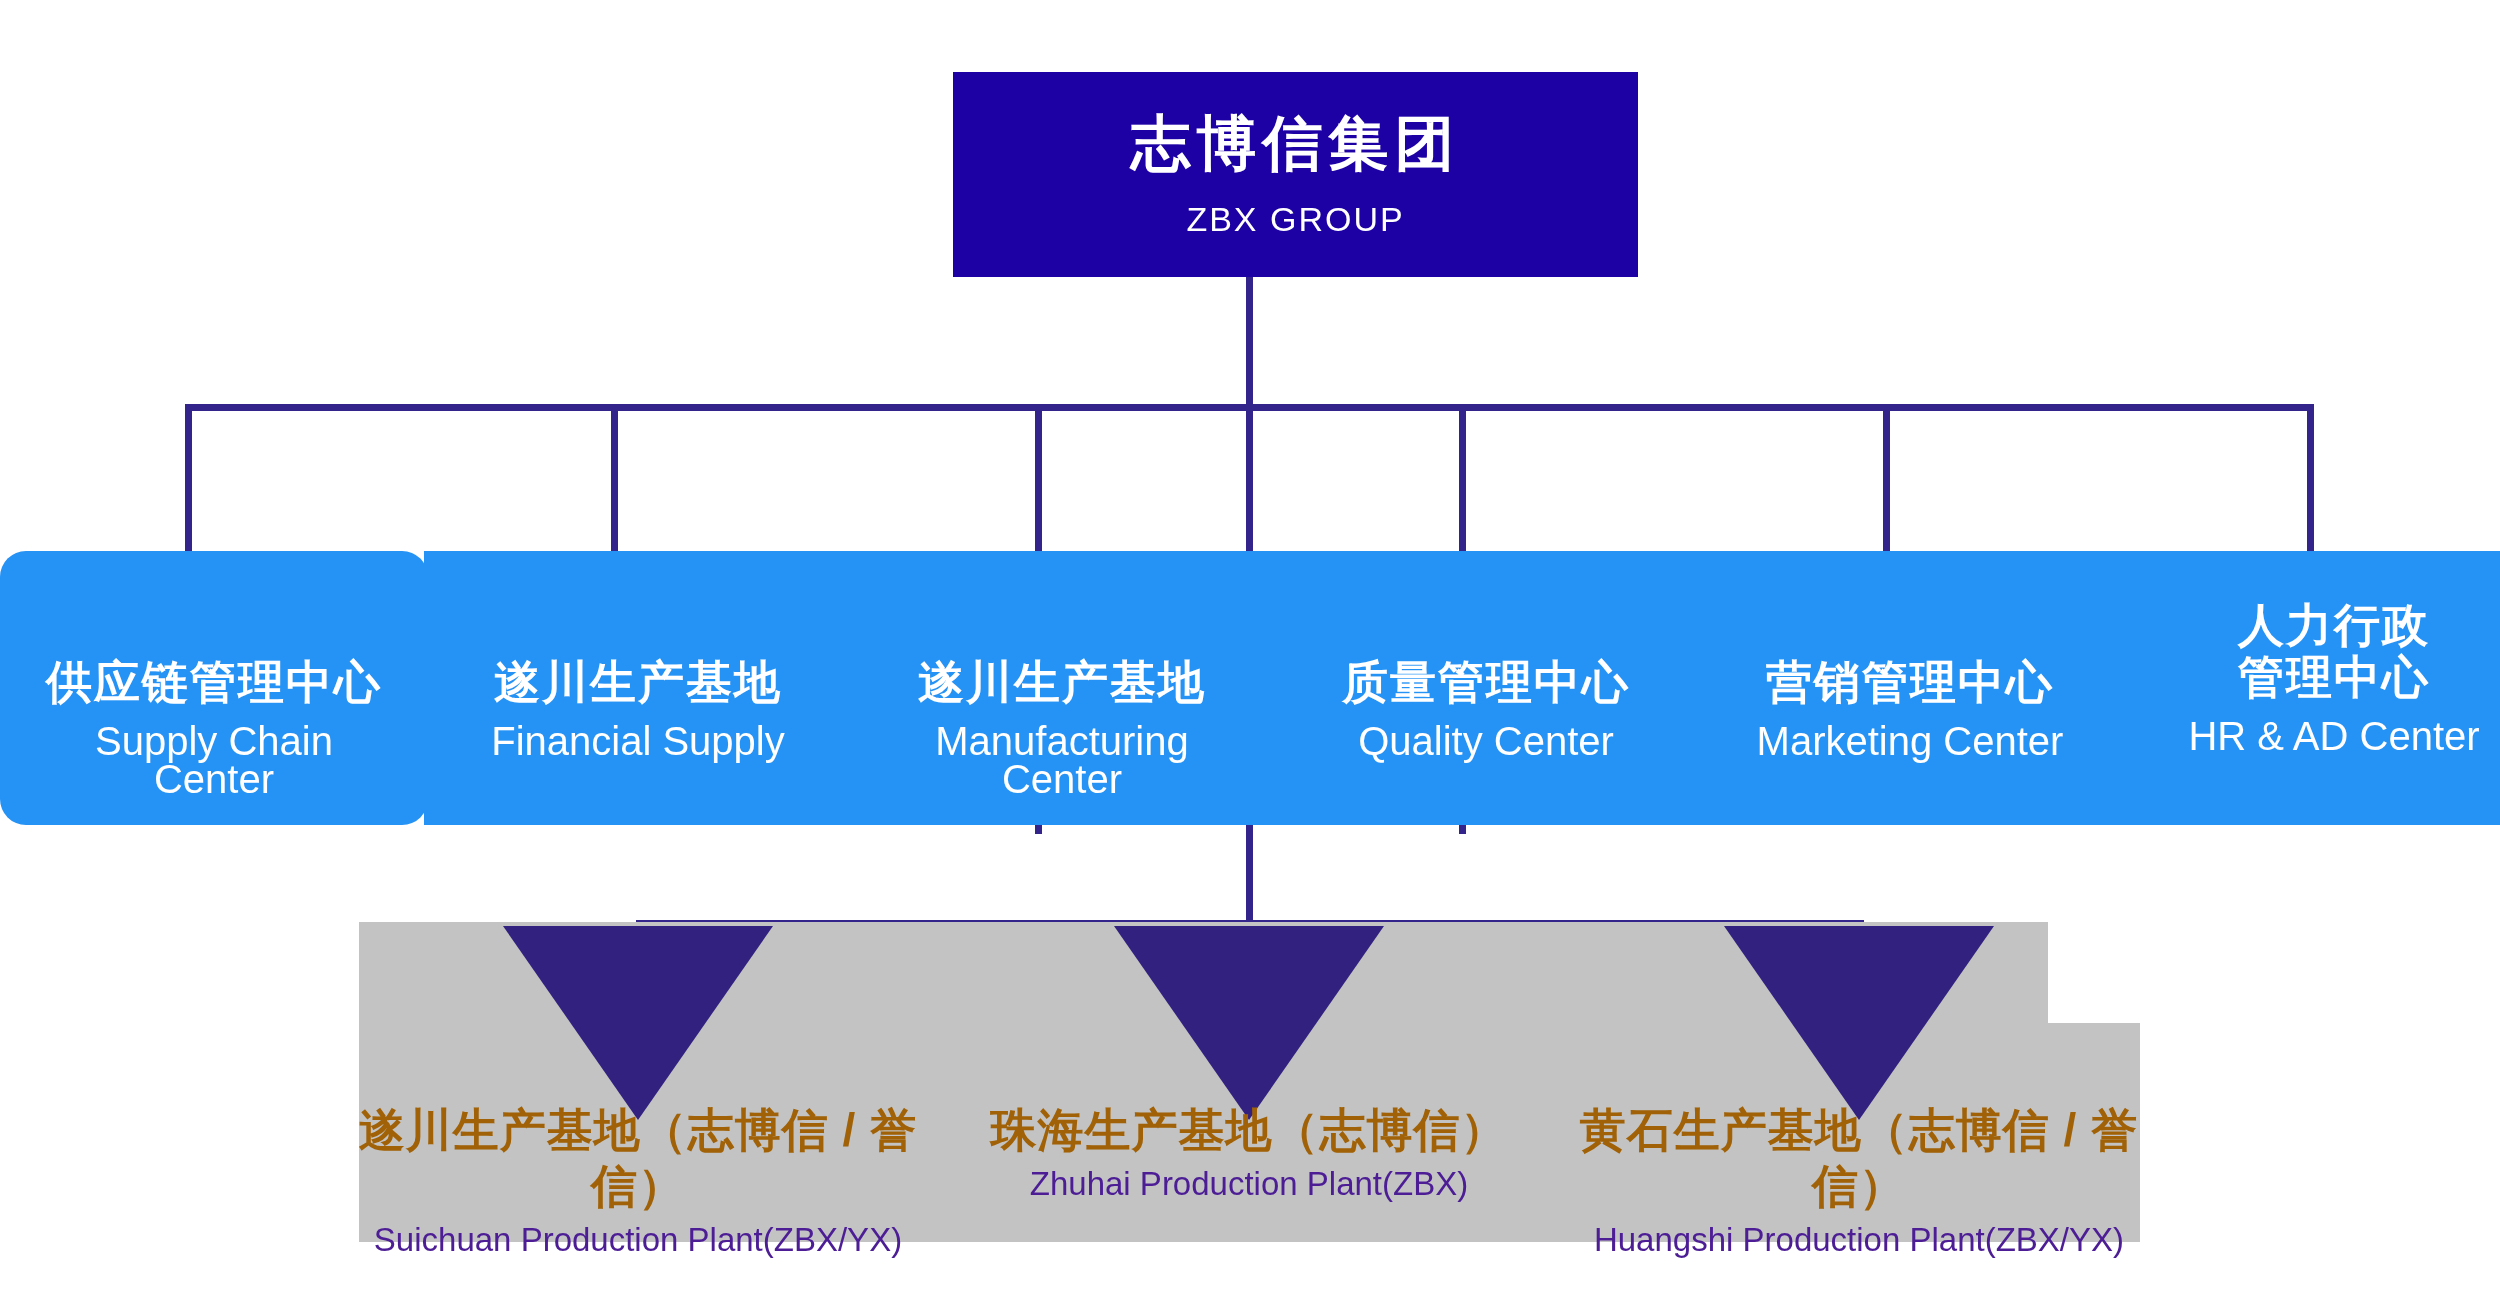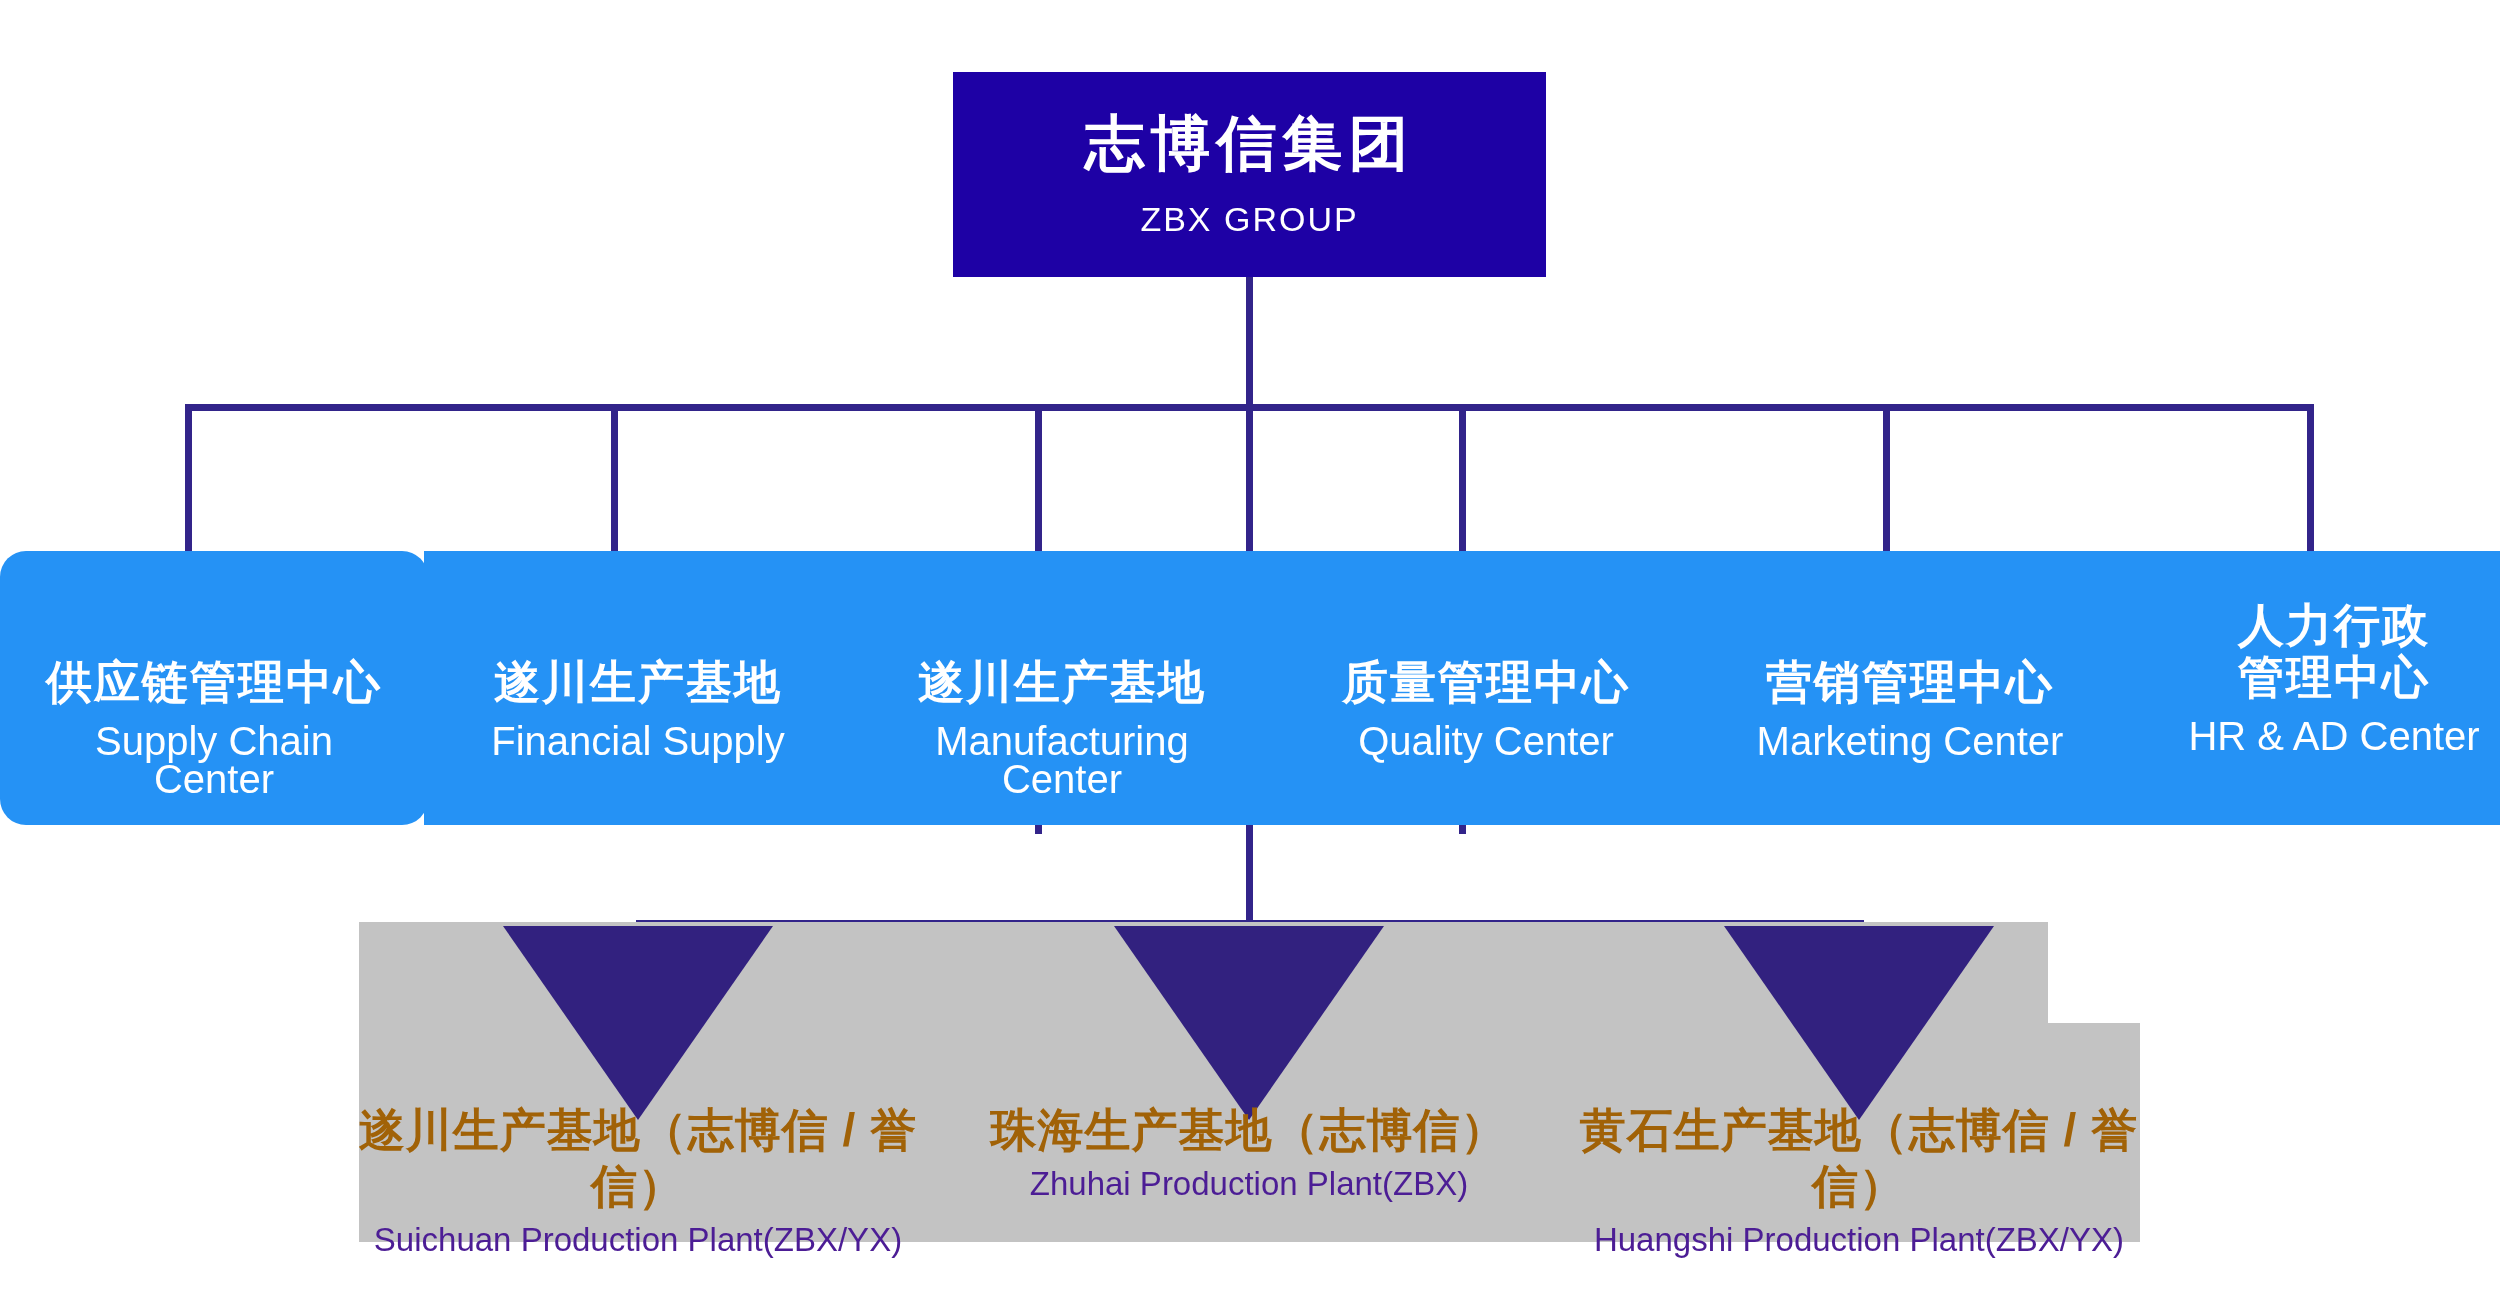--- a/index.html
+++ b/index.html
@@ -3,21 +3,21 @@
 <meta charset="utf-8">
 <style>
   html,body { margin:0; padding:0; background:#ffffff; }
   #stage {
     position:relative; width:2500px; height:1291px; overflow:hidden;
     background:#ffffff;
     font-family:"Liberation Sans", sans-serif;
   }
   
   .group-box {
-    position:absolute; left:953px; top:72px; width:593px; height:205px;
+    position:absolute; left:953px; top:72px; width:685px; height:205px;
     background:#1E01A5; color:#ffffff;
     display:flex; flex-direction:column; align-items:center; justify-content:center;
     text-align:center;
   }
   .group-cn { font-size:60px; font-weight:700; letter-spacing:6px; line-height:64px; }
   .group-en { font-size:34px; font-weight:300; letter-spacing:2px; line-height:38px; margin-top:24px; }
 
   
   .line { position:absolute; background:#32248A; }
   .h-line   { left:185px; top:404px; width:2129px; height:7px; }

